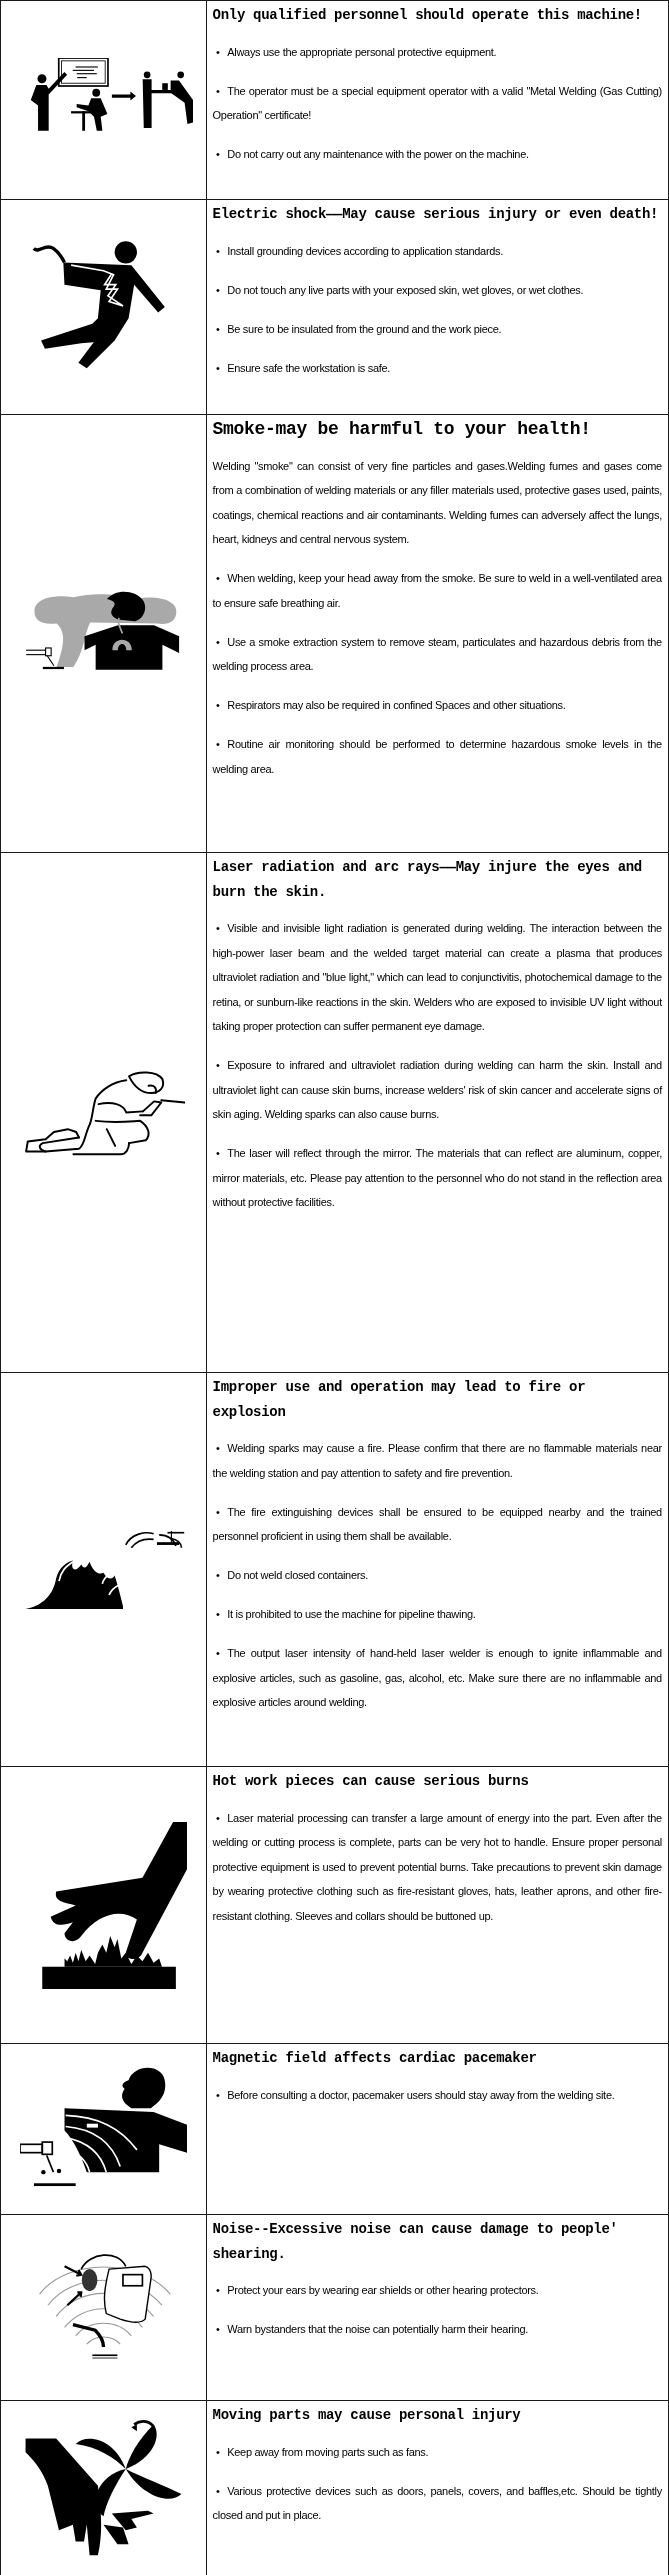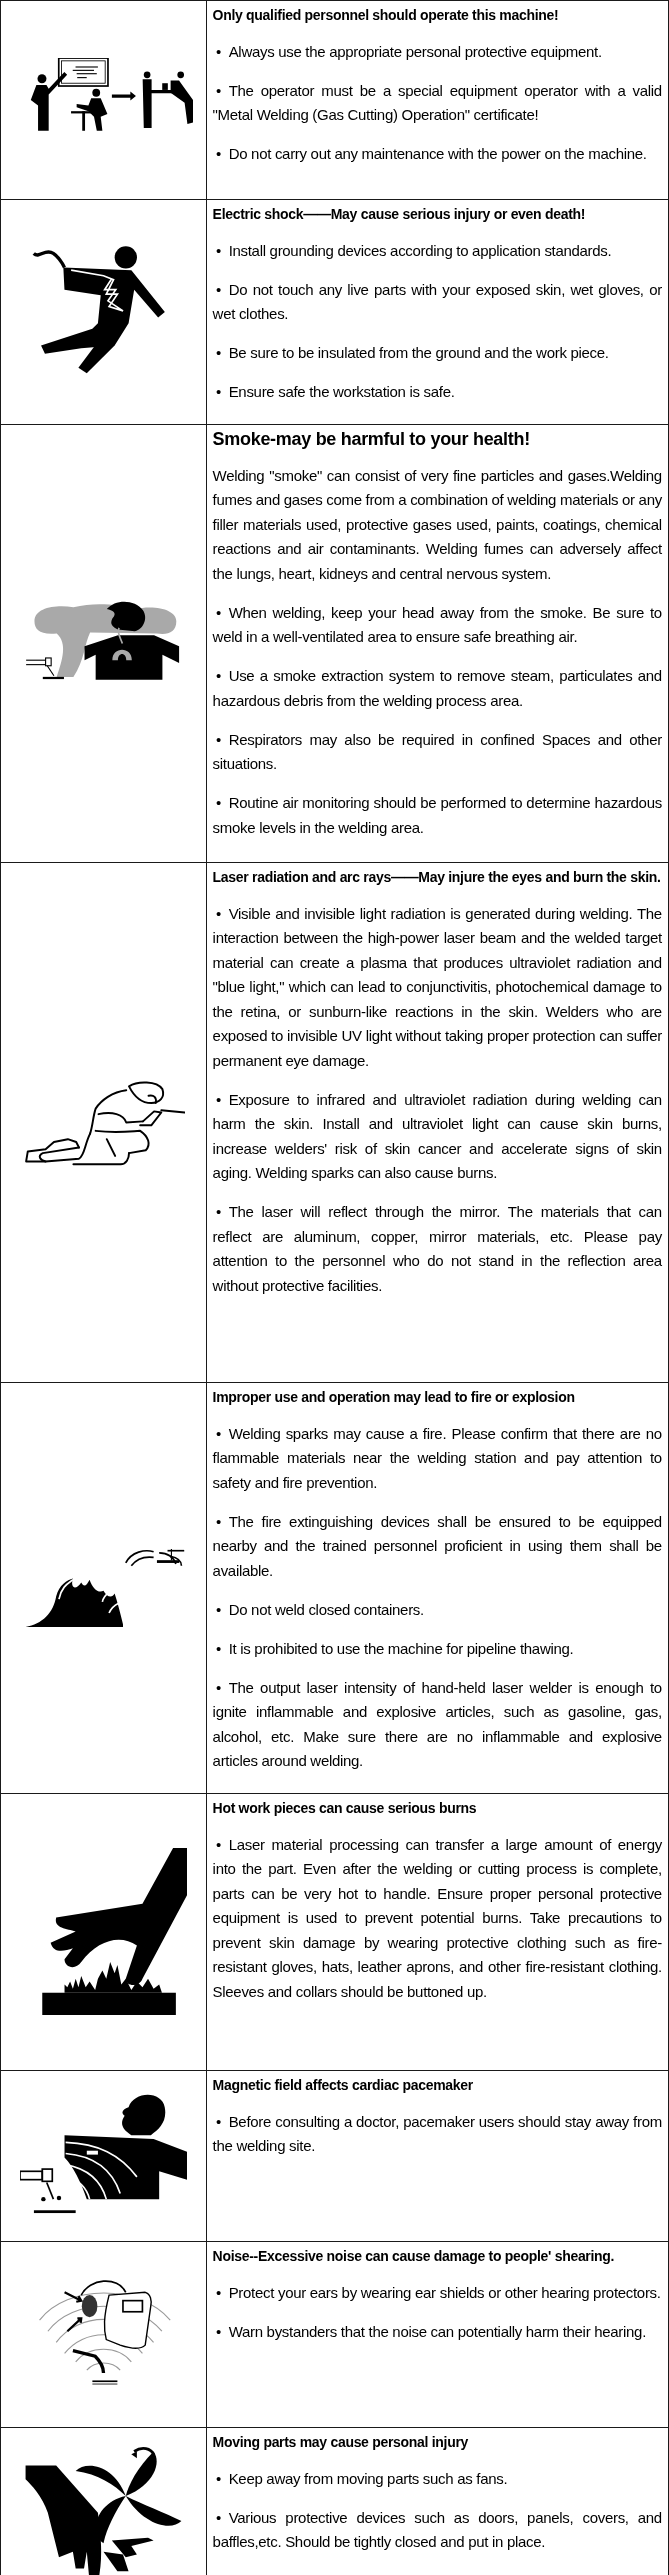--- a/index.html
+++ b/index.html
@@ -4,28 +4,28 @@
 <style>
   * { box-sizing: border-box; margin: 0; padding: 0; }
   html, body { background: #ffffff; }
   body { width: 669px; font-family: "Liberation Sans", sans-serif; color: #000; }
   .safety-table { width: 669px; border-collapse: collapse; table-layout: fixed; }
   .safety-table td { border: 1.1px solid #1a1a1a; vertical-align: top; }
   .icon-cell { width: 206px; position: relative; vertical-align: middle !important; text-align: center; }
   .icon-cell svg { display: block; margin: 0 auto; }
   .text-cell { padding: 2.2px 6.1px 4.5px 5.6px; }
   .row-title {
-    font-family: Liberation Sans, sans-serif;
+    font-family: Liberation Mono, monospace;
     font-weight: bold; font-size: 14px; line-height: 24.5px;
     letter-spacing: -0.3px;
     margin-bottom: 12.3px;
   }
   .row-title.small { font-size: 18px; }
   .para {
-    font-size: 15px; line-height: 24.5px; text-align: justify;
+    font-size: 11px; line-height: 24.5px; text-align: justify;
     letter-spacing: -0.3px; margin-bottom: 14.5px;
   }
   .para .bullet { display: inline-block; margin: 0 7.8px 0 3.3px; }
 </style>
 </head>
 <body>
 
 <table class="safety-table">
   <tbody>
 

